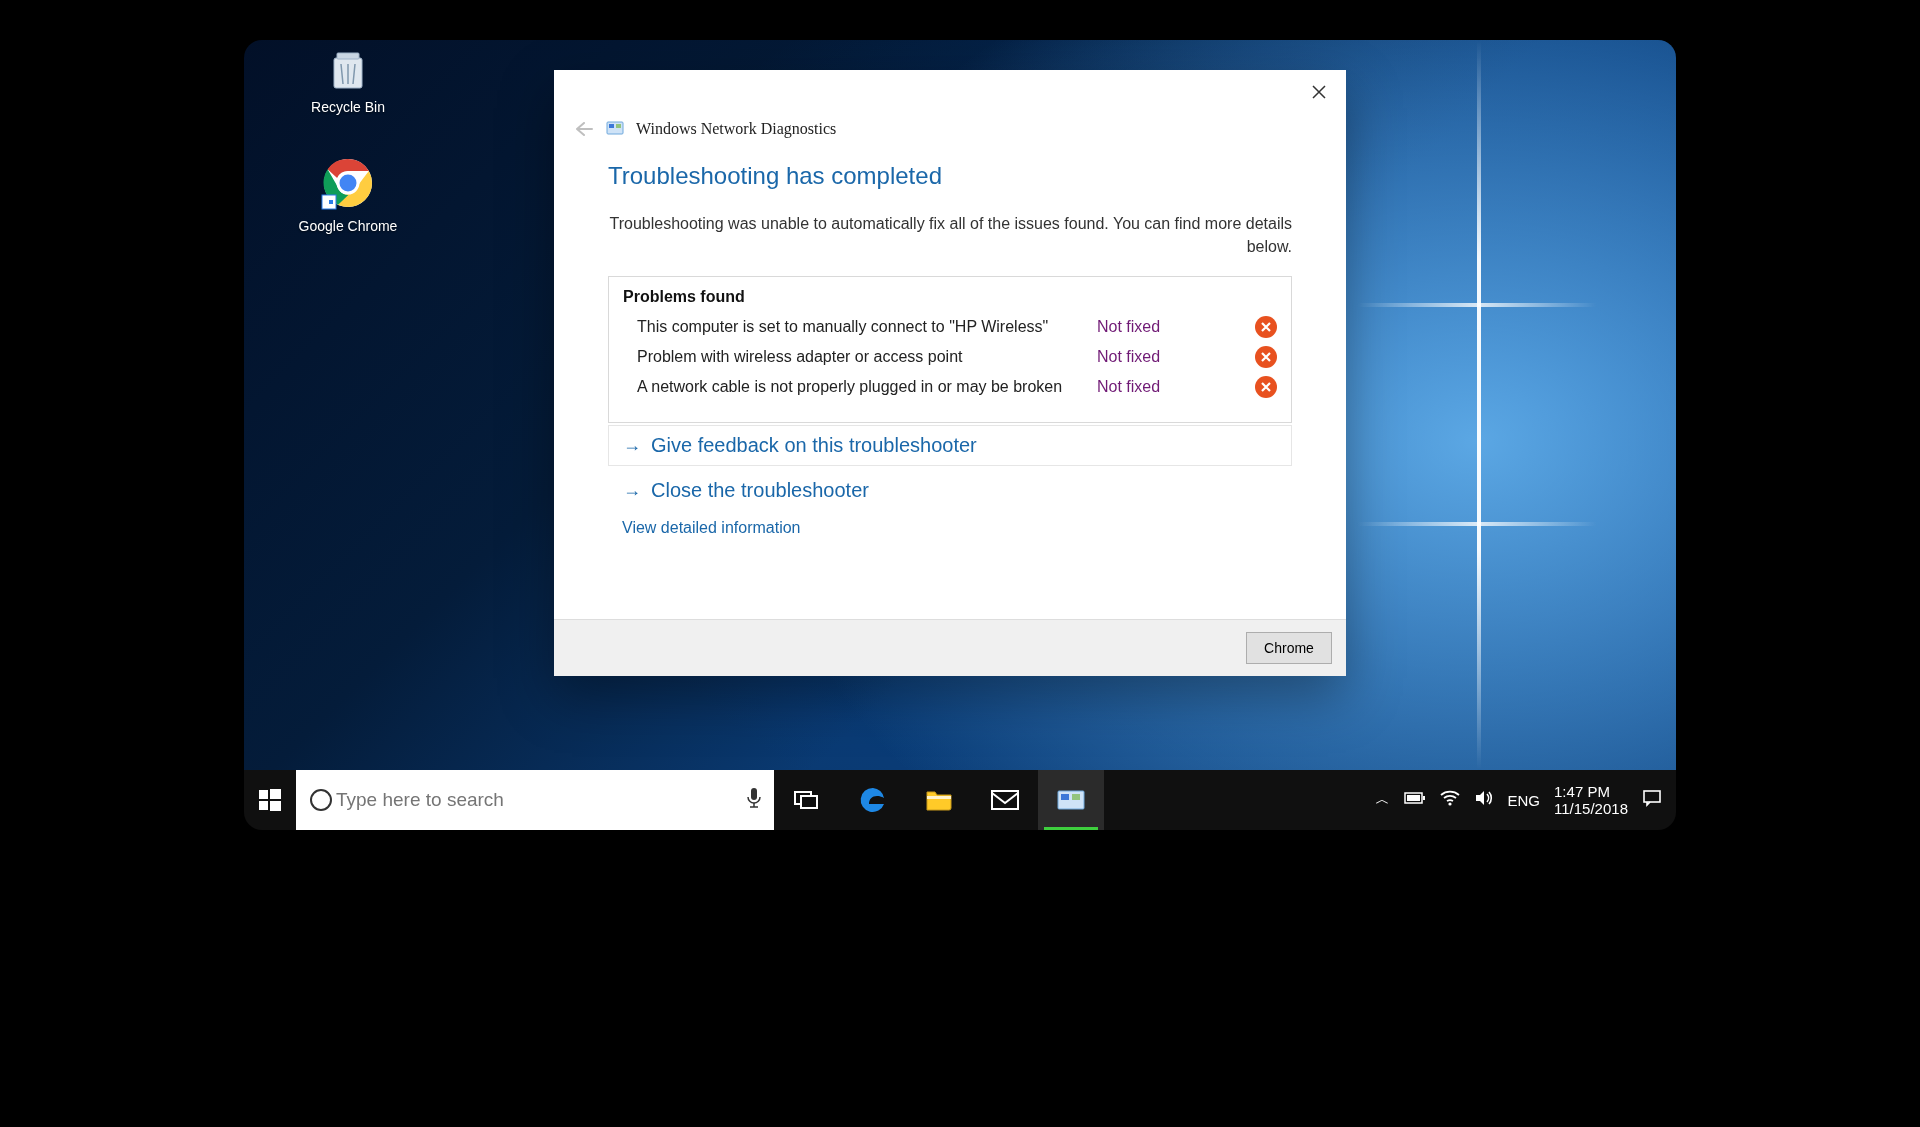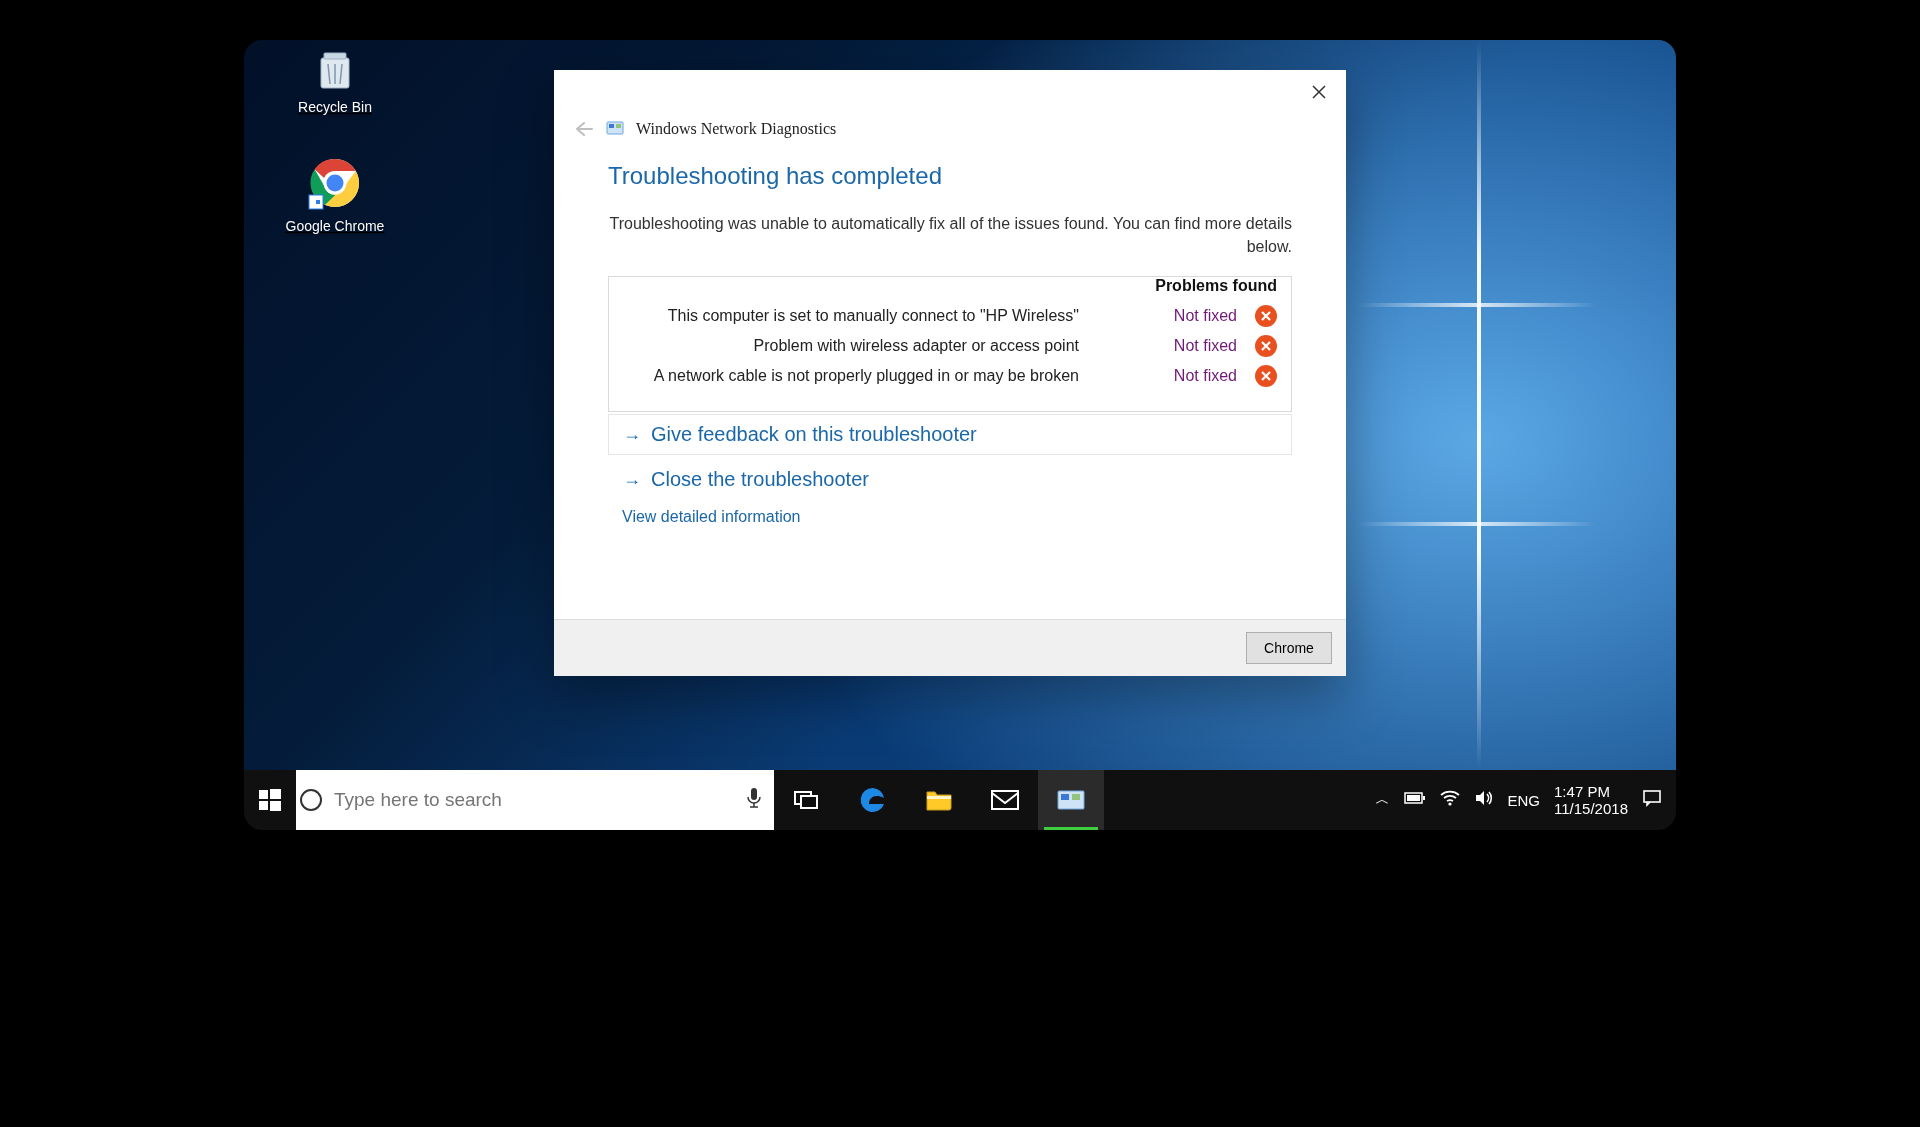--- a/index.html
+++ b/index.html
@@ -27,21 +27,21 @@
 .beam {
   position: absolute; right: 195px; top: 0; width: 4px; height: 100%;
   background: linear-gradient(to bottom, rgba(255,255,255,.0), rgba(255,255,255,.95) 30%, rgba(255,255,255,.95) 70%, rgba(255,255,255,.0));
   filter: blur(.5px);
 }
 .beam::after, .beam::before { content:""; position:absolute; left:-120px; width:240px; height:4px; background: linear-gradient(to right, rgba(255,255,255,0), rgba(255,255,255,.8), rgba(255,255,255,0)); }
 .beam::before { top: 36%; }
 .beam::after  { top: 66%; }
 
 
-.desk-icons { position: absolute; left: 21px; top: 0; width: 140px; text-decoration: underline; }
+.desk-icons { position: absolute; left: 34px; top: 0; width: 140px; }
 .desk-icon { text-align: center; color: #fff; font-size: 14px; padding: 6px 0 4px; cursor: pointer; text-shadow: 0 1px 2px rgba(0,0,0,.6); }
 .desk-icon .glyph { display:block; margin: 0 auto 4px; }
 .desk-icon + .desk-icon { margin-top: 30px; }
 
 
 .dialog {
   position: absolute; left: 310px; top: 30px; width: 792px; height: 606px;
   background: #fff; box-shadow: 0 20px 50px rgba(0,0,0,.35);
   display: flex; flex-direction: column;
 }
@@ -50,21 +50,21 @@
 
 .dlg-header { display:flex; align-items:center; gap:12px; padding: 50px 54px 0 20px; }
 .back-arrow { color:#bfbfbf; width:20px; display:flex; justify-content:center; }
 .dlg-icon { width:18px; height:18px; }
 .dlg-title { font-size: 16px; color:#222;font-family:Liberation Serif, serif; }
 
 .dlg-body { padding: 24px 54px 10px 54px; flex:1; }
 .h1 { color:#1a67a9; font-size: 24px; font-weight: 400; margin-bottom: 22px; }
 .lead { color:#333; font-size: 16px; line-height: 1.45; margin-bottom: 18px; text-align: right; }
 
-.panel { border:1px solid #d9d9d9; padding: 0 14px 20px 14px; text-align: right; }
+.panel { border:1px solid #d9d9d9; padding: 11px 14px 20px 14px; }
 .panel-title { font-weight: 700; font-size: 16px; color:#111; margin: 0 0 6px 0; }
 .row { display:flex; align-items:center; gap:18px; padding: 4px 0; }
 .row .desc { flex:1; color:#222; font-size: 16px; padding-left: 14px; }
 .row .status { width: 140px; color:#701a75; font-size: 16px; }
 .row .badge { width: 22px; height:22px; border-radius:50%; background:#e8511f; display:flex; align-items:center; justify-content:center; }
 .row .badge svg { stroke:#fff; stroke-width:2.2; }
 
 .linkbar { border:1px solid #e6e6e6; border-top:none; }
 .linkbar:first-of-type { border-top:1px solid #e6e6e6; }
 .linkbar, .linkplain { padding: 8px 14px; }
@@ -73,21 +73,21 @@
 .linkplain a { color:#1a67a9; font-size:16px; text-decoration:none; cursor:pointer; }
 .links-block { margin-top: 2px; }
 .links-block .linkbar + .linkbar-sep { height: 4px; }
 
 .dlg-footer { background:#f0f0f0; border-top:1px solid #ddd; padding: 12px 14px; display:flex; justify-content:flex-end; }
 .btn { min-width: 86px; height: 32px; background:#e1e1e1; border:1px solid #adadad; font-size:14px; cursor:pointer; }
 
 
 .taskbar { position:absolute; left:0; right:0; bottom:0; height:60px; background:#101010; display:flex; align-items:stretch; color:#fff; }
 .start { width:52px; display:flex; align-items:center; justify-content:center; cursor:pointer; }
-.search { flex:0 0 478px; background:#fff; display:flex; align-items:center; padding:0 12px 0 4px; gap:12px; cursor:text; }
+.search { flex:0 0 478px; background:#fff; display:flex; align-items:center; padding:0 12px 0 14px; gap:4px; cursor:text; }
 .search .o { width:22px; height:22px; border:2.5px solid #333; border-radius:50%; }
 .search input { flex:1; border:none; outline:none; height:100%; font-size:19px; color:#666; background:transparent; }
 .search .mic { color:#333; }
 .task-icons { display:flex; align-items:stretch; }
 .tbtn { width:66px; display:flex; align-items:center; justify-content:center; cursor:pointer; position:relative; }
 .tbtn.active { background:#2b2b2b; }
 .tbtn.active::after { content:""; position:absolute; left:6px; right:6px; bottom:0; height:3px; background:#3ecf3e; }
 .tray { margin-left:auto; display:flex; align-items:center; gap:14px; padding:0 14px; }
 .tray .txt { font-size:15px; text-align:left; line-height:1.15; }
 .tray .lang { font-size:15px; }

